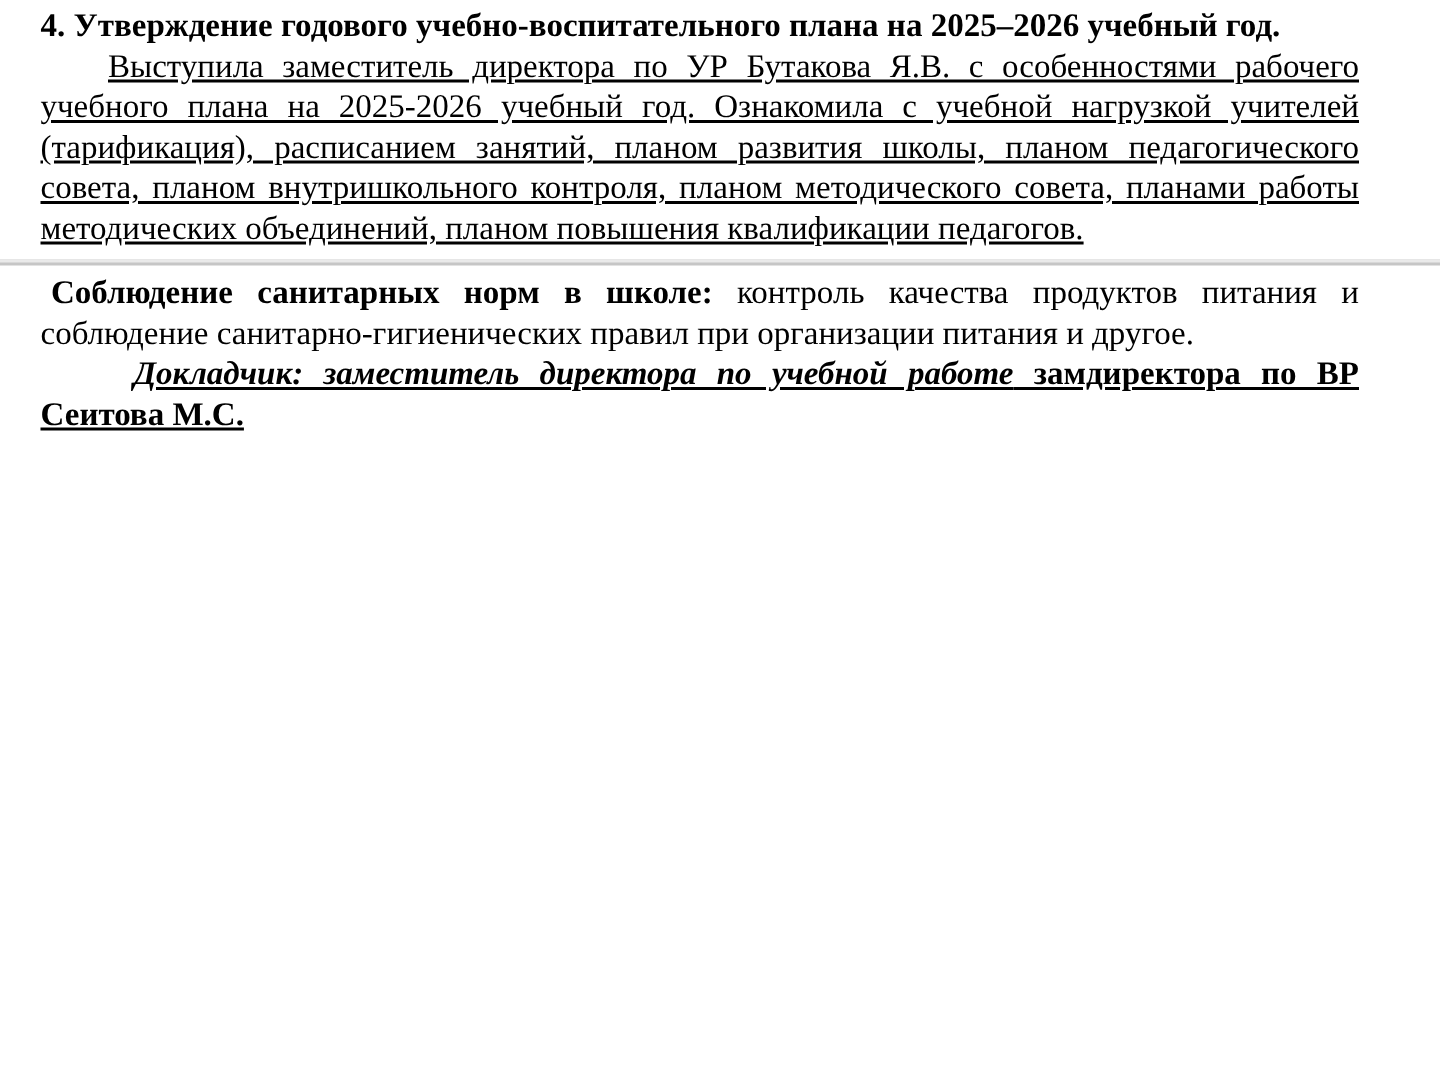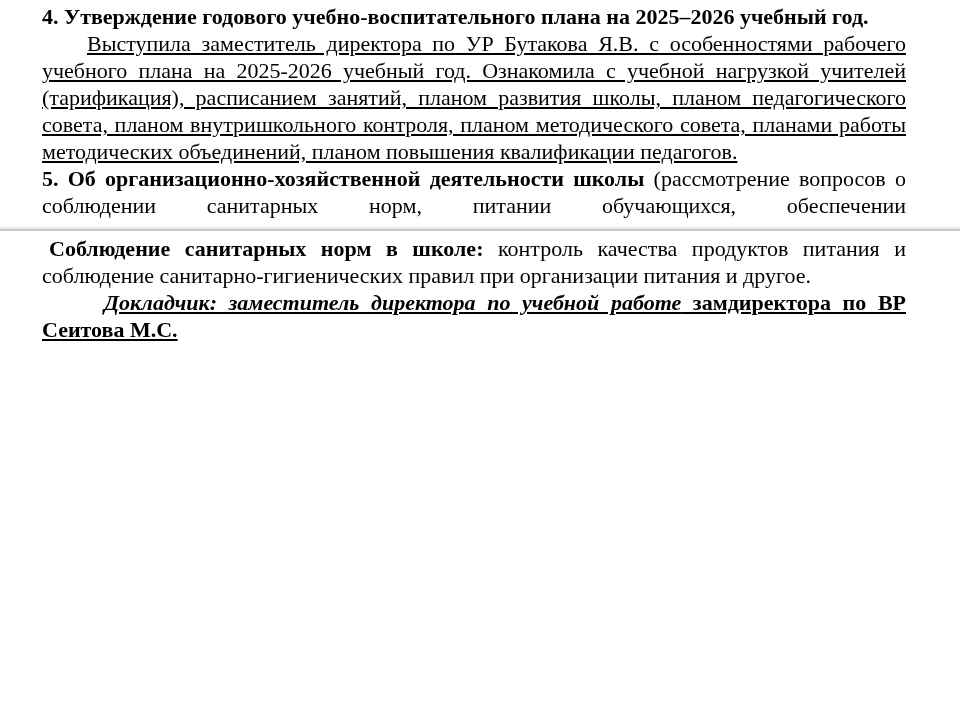--- a/index.html
+++ b/index.html
@@ -12,21 +12,21 @@
     width: 960px;
     height: 711px;
     background: #ffffff;
     color: #000000;
     font-family: "Liberation Serif", "DejaVu Serif", serif;
     font-size: 22px;
     line-height: 27px;
     overflow: hidden;
   }
   .text-col {
-    padding: 3px 54px 0 42px; 
+    padding: 3px 54px 0 27px; 
   }
   p.para {
     margin: 0;
     text-align: justify;
   }
   .ind    { text-indent: 45px; text-decoration: underline; }
   .ind7   { text-indent: 7px;  }
   .ind62  { text-indent: 62px; text-decoration: underline; }
   .mt29   { margin-top: 29px;  }
   .mt33   { margin-top: 33px;  }
@@ -45,21 +45,20 @@
 <body>
 
 <div class="doc">
   <div class="text-col">
 
     <p class="para"><span class="rb">4. Утверждение годового учебно-воспитательного плана на 2025–2026 учебный год.</span></p>
 
     <p class="para ind"><span>Выступила заместитель директора по УР Бутакова Я.В. с особенностями рабочего учебного плана на 2025-2026 учебный год. Ознакомила с учебной нагрузкой учителей (тарификация), расписанием занятий, планом развития школы, планом педагогического совета, планом внутришкольного контроля, планом методического совета, планами работы методических объединений, планом повышения квалификации педагогов.</span></p>
 
 
-    <p class="para jlast mt33"><span class="rb">5. Об организационно-хозяйственной деятельности школы</span><span> (рассмотрение вопросов о соблюдении санитарных норм, питании обучающихся, обеспечении</span></p>
 
     <div class="page-break"></div>
 
 
     <p class="para ind7 mt24"><span class="rb">Соблюдение санитарных норм в школе:</span><span> контроль качества продуктов питания и соблюдение санитарно-гигиенических правил при организации питания и другое.</span></p>
 
 
 
     <p class="para ind62"><span class="rbi">Докладчик: заместитель директора по учебной работе</span><span class="rb"> замдиректора по ВР Сеитова М.С.</span></p>
 

